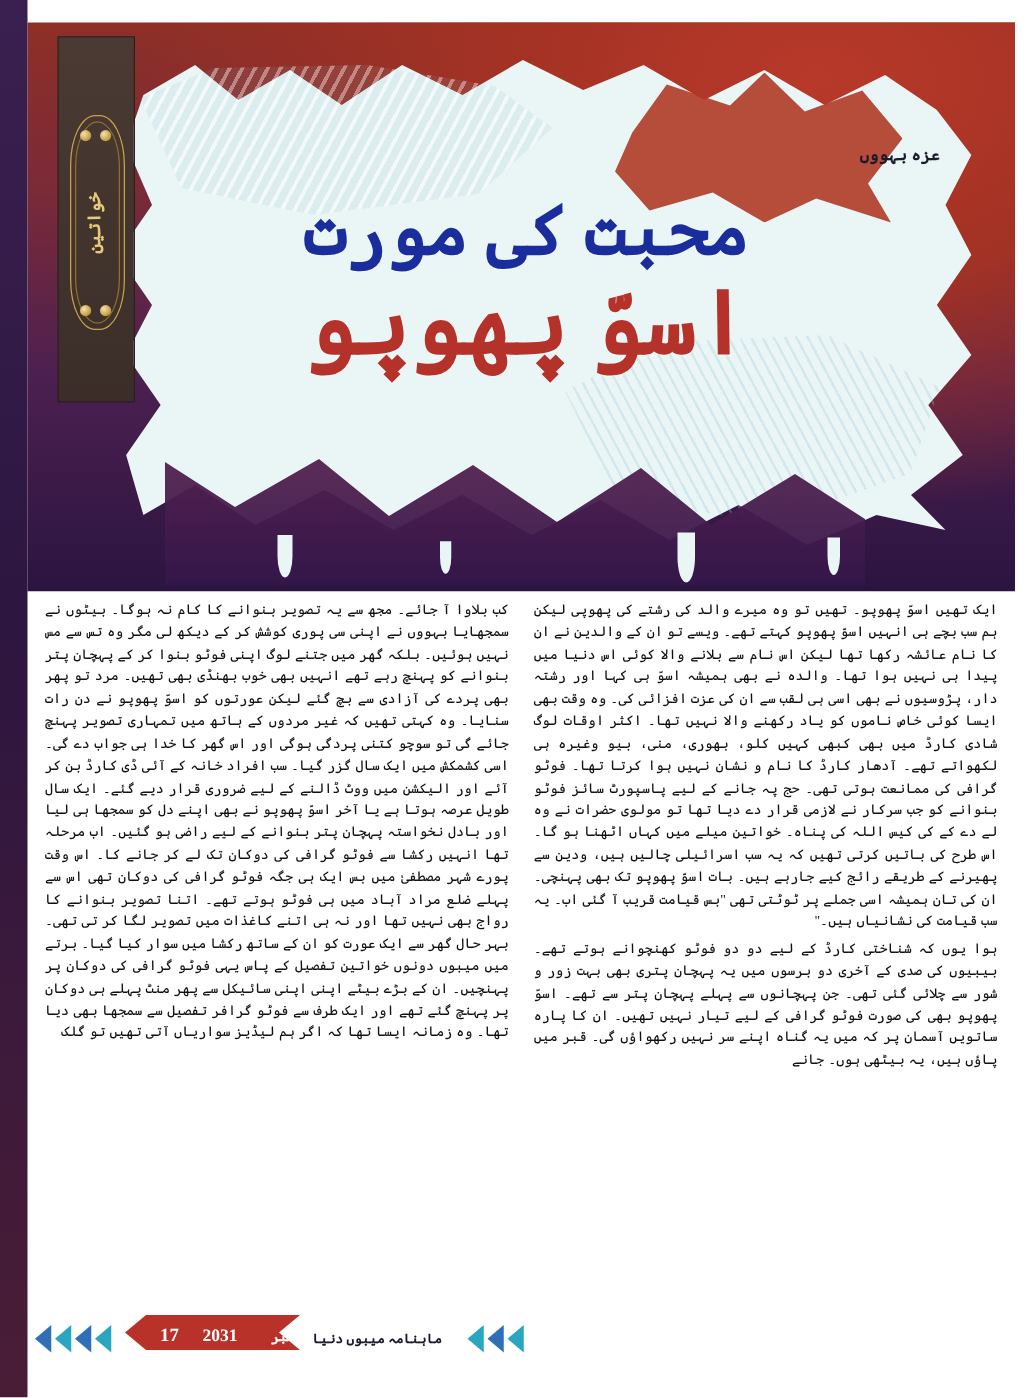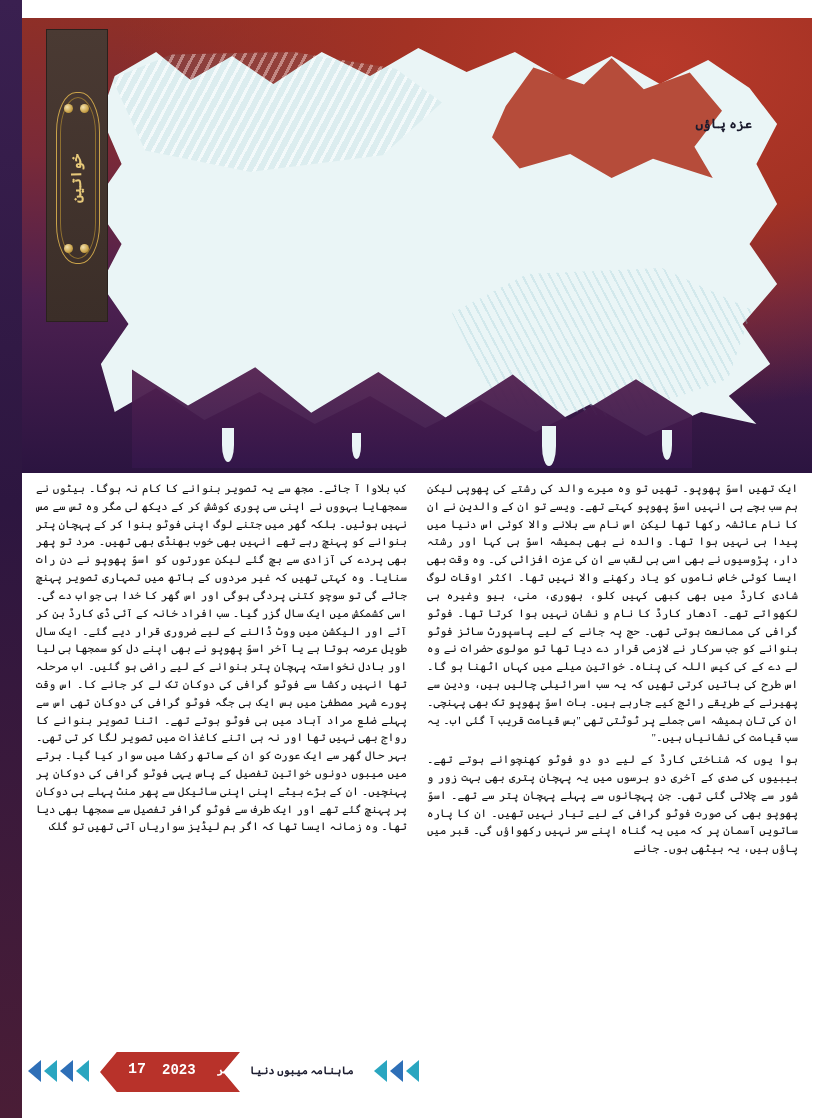--- a/index.html
+++ b/index.html
@@ -142,25 +142,24 @@
   .footer{
     position:absolute;left:22px;bottom:26px;width:790px;height:40px;
   }
   .chev{
     position:absolute;top:8px;width:0;height:0;
     border-top:11px solid transparent;border-bottom:11px solid transparent;
   }
   .chev.blue{border-right:13px solid #2e6fb7;}
   .chev.teal{border-right:13px solid #2aa6c0;}
   .ribbon{
-    position:absolute;left:78px;top:0;width:140px;height:40px;
+    position:absolute;left:78px;top:0;width:140px;height:28px;
     background:#b8322a;
     clip-path:polygon(12% 0,100% 0,88% 50%,100% 100%,12% 100%,0 50%);
     color:#fff;
-    font-family:Liberation Mono, monospace;
   }
   .ribbon .pg{
     position:absolute;left:28px;top:9px;font-size:15px;font-weight:bold;color:#fff;
   }
   .ribbon .yr{
     position:absolute;left:62px;top:10px;font-size:14px;font-weight:bold;color:#fff;
   }
   .foot-text{
     position:absolute;left:228px;top:12px;font-size:10.5px;color:#1b1b2e;
     direction:rtl;font-weight:bold;
@@ -182,23 +181,25 @@
     <div class="stripes"></div>
     <div class="stripes2"></div>
     <div class="splat-a"></div>
     <div class="splat-b"></div>
 
     <div class="drip" style="left:200px;top:410px;width:12px;height:34px;"></div>
     <div class="drip" style="left:330px;top:415px;width:9px;height:26px;"></div>
     <div class="drip" style="left:520px;top:408px;width:14px;height:40px;"></div>
     <div class="drip" style="left:640px;top:412px;width:10px;height:30px;"></div>
 
-    <div class="author">عزہ پاؤں</div>
+    <div class="author">عزہ بہووں</div>
 
     <div class="title-wrap">
+      <div class="title-1">محبت کی مورت</div>
+      <div class="title-2">اسوّ پھوپو</div>
     </div>
   </div>
 
   <div class="plaque">
     <div class="frame"></div>
     <div class="dot d1"></div>
     <div class="dot d2"></div>
     <div class="dot d3"></div>
     <div class="dot d4"></div>
     <div class="logo-text">خواتین</div>
@@ -219,21 +220,21 @@
   <div class="footer">
     <div class="arrows">
       <div class="chev blue" style="left:0;"></div>
       <div class="chev teal" style="left:16px;"></div>
       <div class="chev blue" style="left:32px;"></div>
       <div class="chev teal" style="left:48px;"></div>
     </div>
 
     <div class="ribbon">
       <span class="pg">17</span>
-      <span class="yr">2023</span>
+      <span class="yr">2031</span>
     </div>
     <div class="foot-month">ستمبر</div>
     <div class="foot-text">ماہنامہ میبوں دنیا</div>
 
     <div class="arrows" style="left:352px;">
       <div class="chev teal" style="left:0;"></div>
       <div class="chev blue" style="left:16px;"></div>
       <div class="chev teal" style="left:32px;"></div>
     </div>
   </div>

